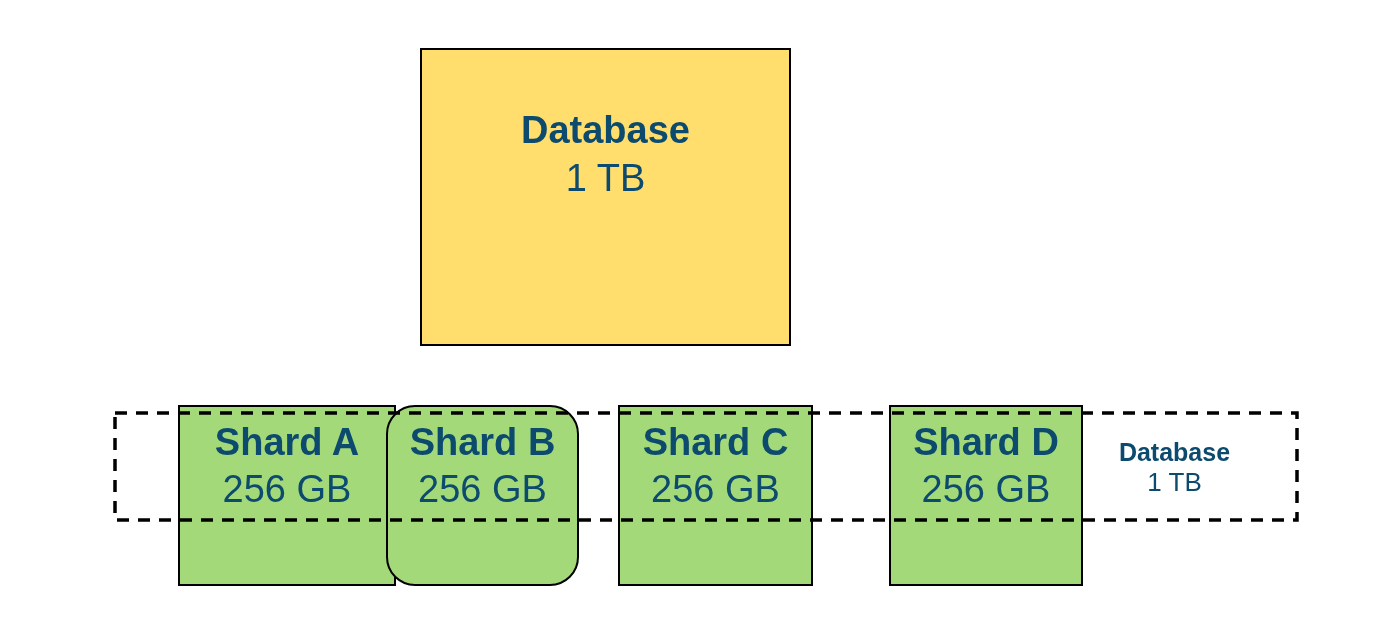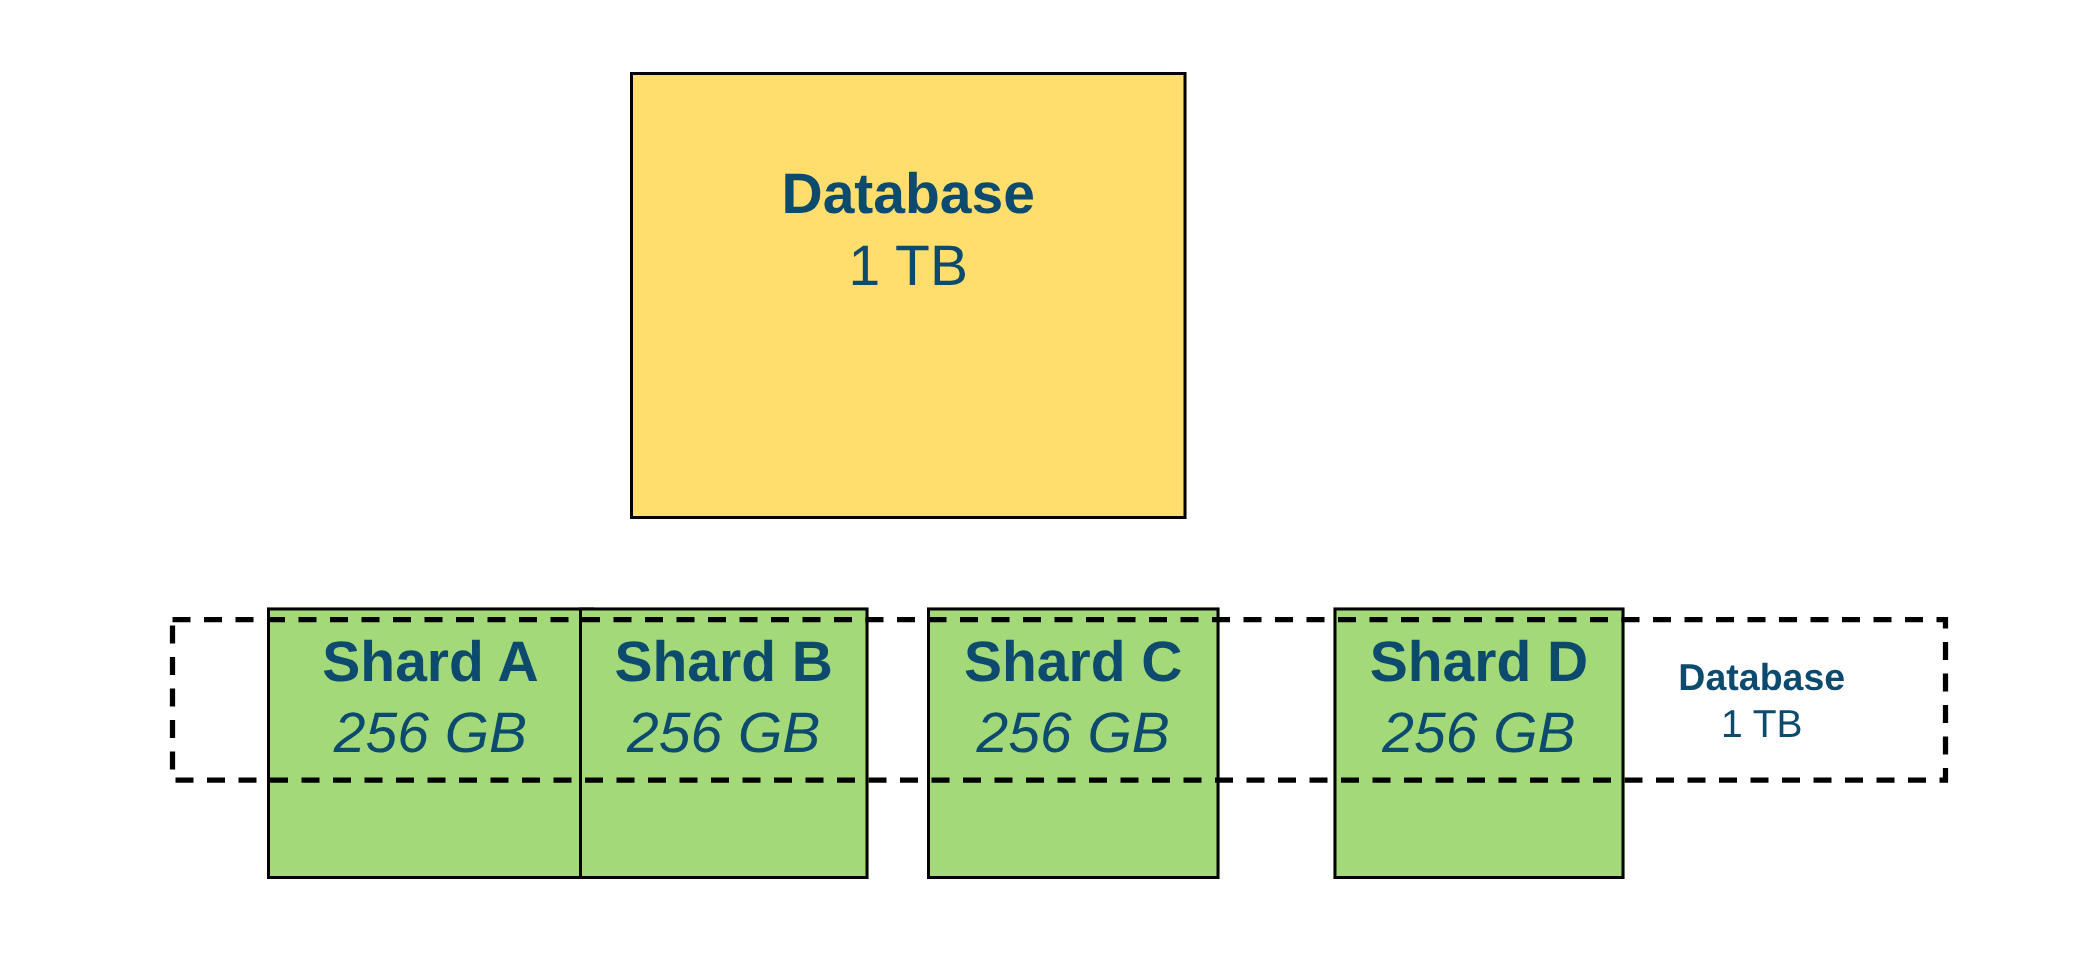--- a/index.html
+++ b/index.html
@@ -50,21 +50,20 @@
     z-index: 1;
   }
   .shard-name {
     font-size: 38px;
     font-weight: bold;
     line-height: 47px;
   }
   .shard-size {
     font-size: 38px;
     line-height: 47px;
-    font-style: italic;
   }
   .shard-a { left: 140px;  width: 218px; margin-left: 38px; }
   .shard-b { left: 386px;  width: 193px; }
   .shard-c { left: 618px;  width: 195px; }
   .shard-d { left: 858px;  width: 194px; margin-left: 31px; }
   
   #dashed-outline-svg {
     position: absolute;
     left: 0;
     top: 0;
@@ -104,21 +103,21 @@
 
   <div class="node db-box" style="background: rgb(255, 222, 110);">
     <div class="db-name">Database</div>
     <div class="db-size">1 TB</div>
   </div>
 
   <div class="node shard shard-a" style="background: rgb(164, 217, 122);">
     <div class="shard-name">Shard A</div>
     <div class="shard-size">256 GB</div>
   </div>
-  <div class="node shard shard-b" style="background: rgb(164, 217, 122);">
+  <div class="node shard shard-b" style="background: rgb(164, 217, 122); border-radius: 29px;">
     <div class="shard-name">Shard B</div>
     <div class="shard-size">256 GB</div>
   </div>
   <div class="node shard shard-c" style="background: rgb(164, 217, 122);">
     <div class="shard-name">Shard C</div>
     <div class="shard-size">256 GB</div>
   </div>
   <div class="node shard shard-d" style="background: rgb(164, 217, 122);">
     <div class="shard-name">Shard D</div>
     <div class="shard-size">256 GB</div>

